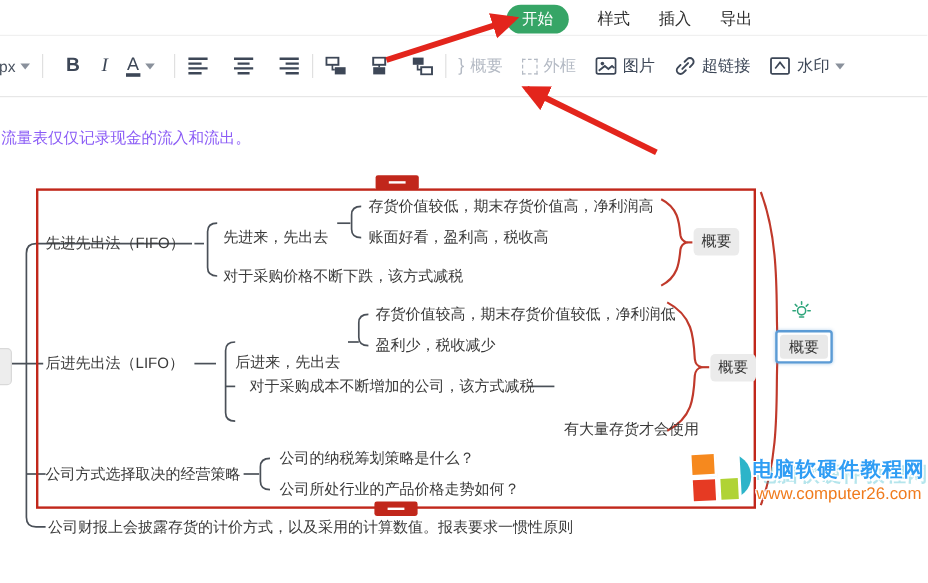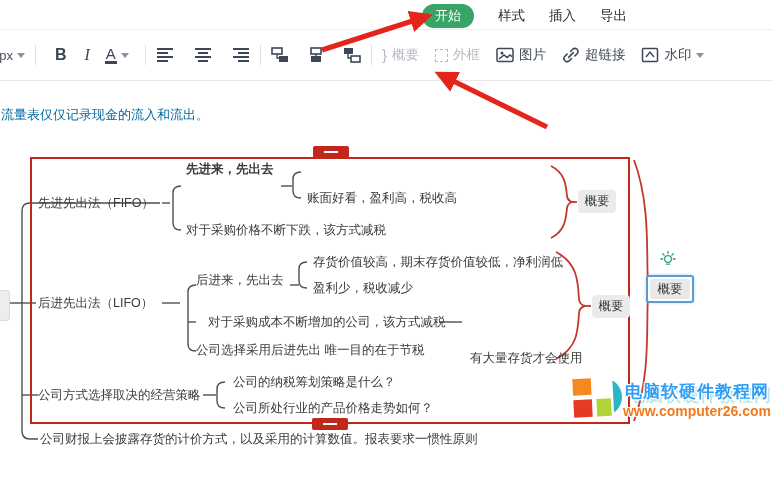--- a/index.html
+++ b/index.html
@@ -30,21 +30,21 @@
   .fontcolor { display:flex; align-items:center; gap:4px; margin:0 6px; }
   .fontcolor .A { font-size:15px; border-bottom:3px solid #3d4757; line-height:15px; padding:0 1px; }
   .icon18 { width:18px; height:16px; display:block; }
   .align-group { display:flex; align-items:center; gap:20px; }
   .node-group { display:flex; align-items:center; gap:18px; }
   .brace-glyph { font-size:15px; line-height:14px; }
   .frame-icon { width:13px; height:13px; border:1.5px dashed #b4bac4; }
   .btn-row-gap { margin-right:16px; }
 
   
-  .para { position:absolute; left:1px; top:106px; font-size:13px; color:#0369a1; white-space:nowrap; }
+  .para { position:absolute; left:1px; top:106px; font-size:13px; color:#8b5cf6; white-space:nowrap; }
   .mnode { position:absolute; font-size:12.5px; color:#3a3a3a; white-space:nowrap; line-height:16px; cursor:default; }
   .sel-box { position:absolute; left:30px; top:157px; width:600px; height:267px;
              border:2px solid #c1271b; pointer-events:none; }
   .sel-tab { position:absolute; width:36px; height:12px; background:#c1271b; border-radius:2px;
              display:flex; align-items:center; justify-content:center; }
   .sel-tab .minus { width:14px; height:2px; background:#fff; }
   .summary-box { position:absolute; background:#ebebeb; border-radius:4px; font-size:12.5px; color:#333;
                  width:38px; height:23px; display:flex; align-items:center; justify-content:center; }
   .summary-selected { position:absolute; left:646px; top:275px; width:48px; height:28px;
                       border:2px solid #5b9bd5; border-radius:3px; background:#fff;
@@ -54,21 +54,21 @@
   .root-node { position:absolute; left:-13px; top:290px; width:23px; height:31px;
                background:#ededed; border:1px solid #d9d9d9; border-radius:4px; }
   svg.overlay { position:absolute; left:0; top:0; pointer-events:none; }
   .arrows { z-index:60; }
 
   
   .wm { position:absolute; right:2px; bottom:2px; display:flex; align-items:center; gap:0; }
   .wm-text { text-align:center; }
   .wm-title { font-size:17px; font-weight:bold; color:#2f9df4; letter-spacing:1px;
               text-shadow:-1px -1px 0 #fff,1px -1px 0 #fff,-1px 1px 0 #fff,1px 1px 0 #fff,3px 4px 0 rgba(42,180,201,.35); }
-  .wm-url { font-size:14px; font-weight:bold; color:#f07b1d;
+  .wm-url { font-size:14px; font-weight:normal; color:#f07b1d;
             text-shadow:-1px -1px 0 #fff,1px -1px 0 #fff,-1px 1px 0 #fff,1px 1px 0 #fff; }
 </style>
 </head>
 <body>
 
 <div class="stage">
 
   <div class="tabbar">
     <div class="tabs">
       <span class="tab active">开始</span>
@@ -219,31 +219,31 @@
   <div class="sel-tab" style="left:313px; top:146px;">
     <span class="minus"></span>
   </div>
   <div class="sel-tab" style="left:312px; top:418px;">
     <span class="minus"></span>
   </div>
 
   <div class="root-node"></div>
 
   <span class="mnode" style="left:38px;  top:195px;">先进先出法（FIFO）</span>
-  <span class="mnode" style="left:186px; top:161px;font-weight:bold;">先进来，先出去</span>
+  <span class="mnode" style="left:186px; top:190px;">先进来，先出去</span>
+  <span class="mnode" style="left:307px; top:164px;">存货价值较低，期末存货价值高，净利润高</span>
   <span class="mnode" style="left:307px; top:190px;">账面好看，盈利高，税收高</span>
   <span class="mnode" style="left:186px; top:222px;">对于采购价格不断下跌，该方式减税</span>
 
   <span class="mnode" style="left:38px;  top:295px;">后进先出法（LIFO）</span>
-  <span class="mnode" style="left:196px; top:273px;font-family:Liberation Mono, monospace;">后进来，先出去</span>
+  <span class="mnode" style="left:196px; top:294px;">后进来，先出去</span>
   <span class="mnode" style="left:313px; top:254px;">存货价值较高，期末存货价值较低，净利润低</span>
   <span class="mnode" style="left:313px; top:280px;">盈利少，税收减少</span>
   <span class="mnode" style="left:208px; top:314px;">对于采购成本不断增加的公司，该方式减税</span>
   <span class="mnode" style="left:470px; top:314px;margin-top:36px;">有大量存货才会使用</span>
-  <span class="mnode" style="left:196px; top:342px;">公司选择采用后进先出 唯一目的在于节税</span>
 
   <span class="mnode" style="left:38px;  top:387px;">公司方式选择取决的经营策略</span>
   <span class="mnode" style="left:233px; top:374px;">公司的纳税筹划策略是什么？</span>
   <span class="mnode" style="left:40px;  top:431px;">公司财报上会披露存货的计价方式，以及采用的计算数值。报表要求一惯性原则</span>
 
   <span class="mnode" style="left:233px; top:400px;">公司所处行业的产品价格走势如何？</span>
 
   <div class="summary-box" style="left:578px; top:190px;">概要</div>
   <div class="summary-box" style="left:592px; top:295px;">概要</div>
 

